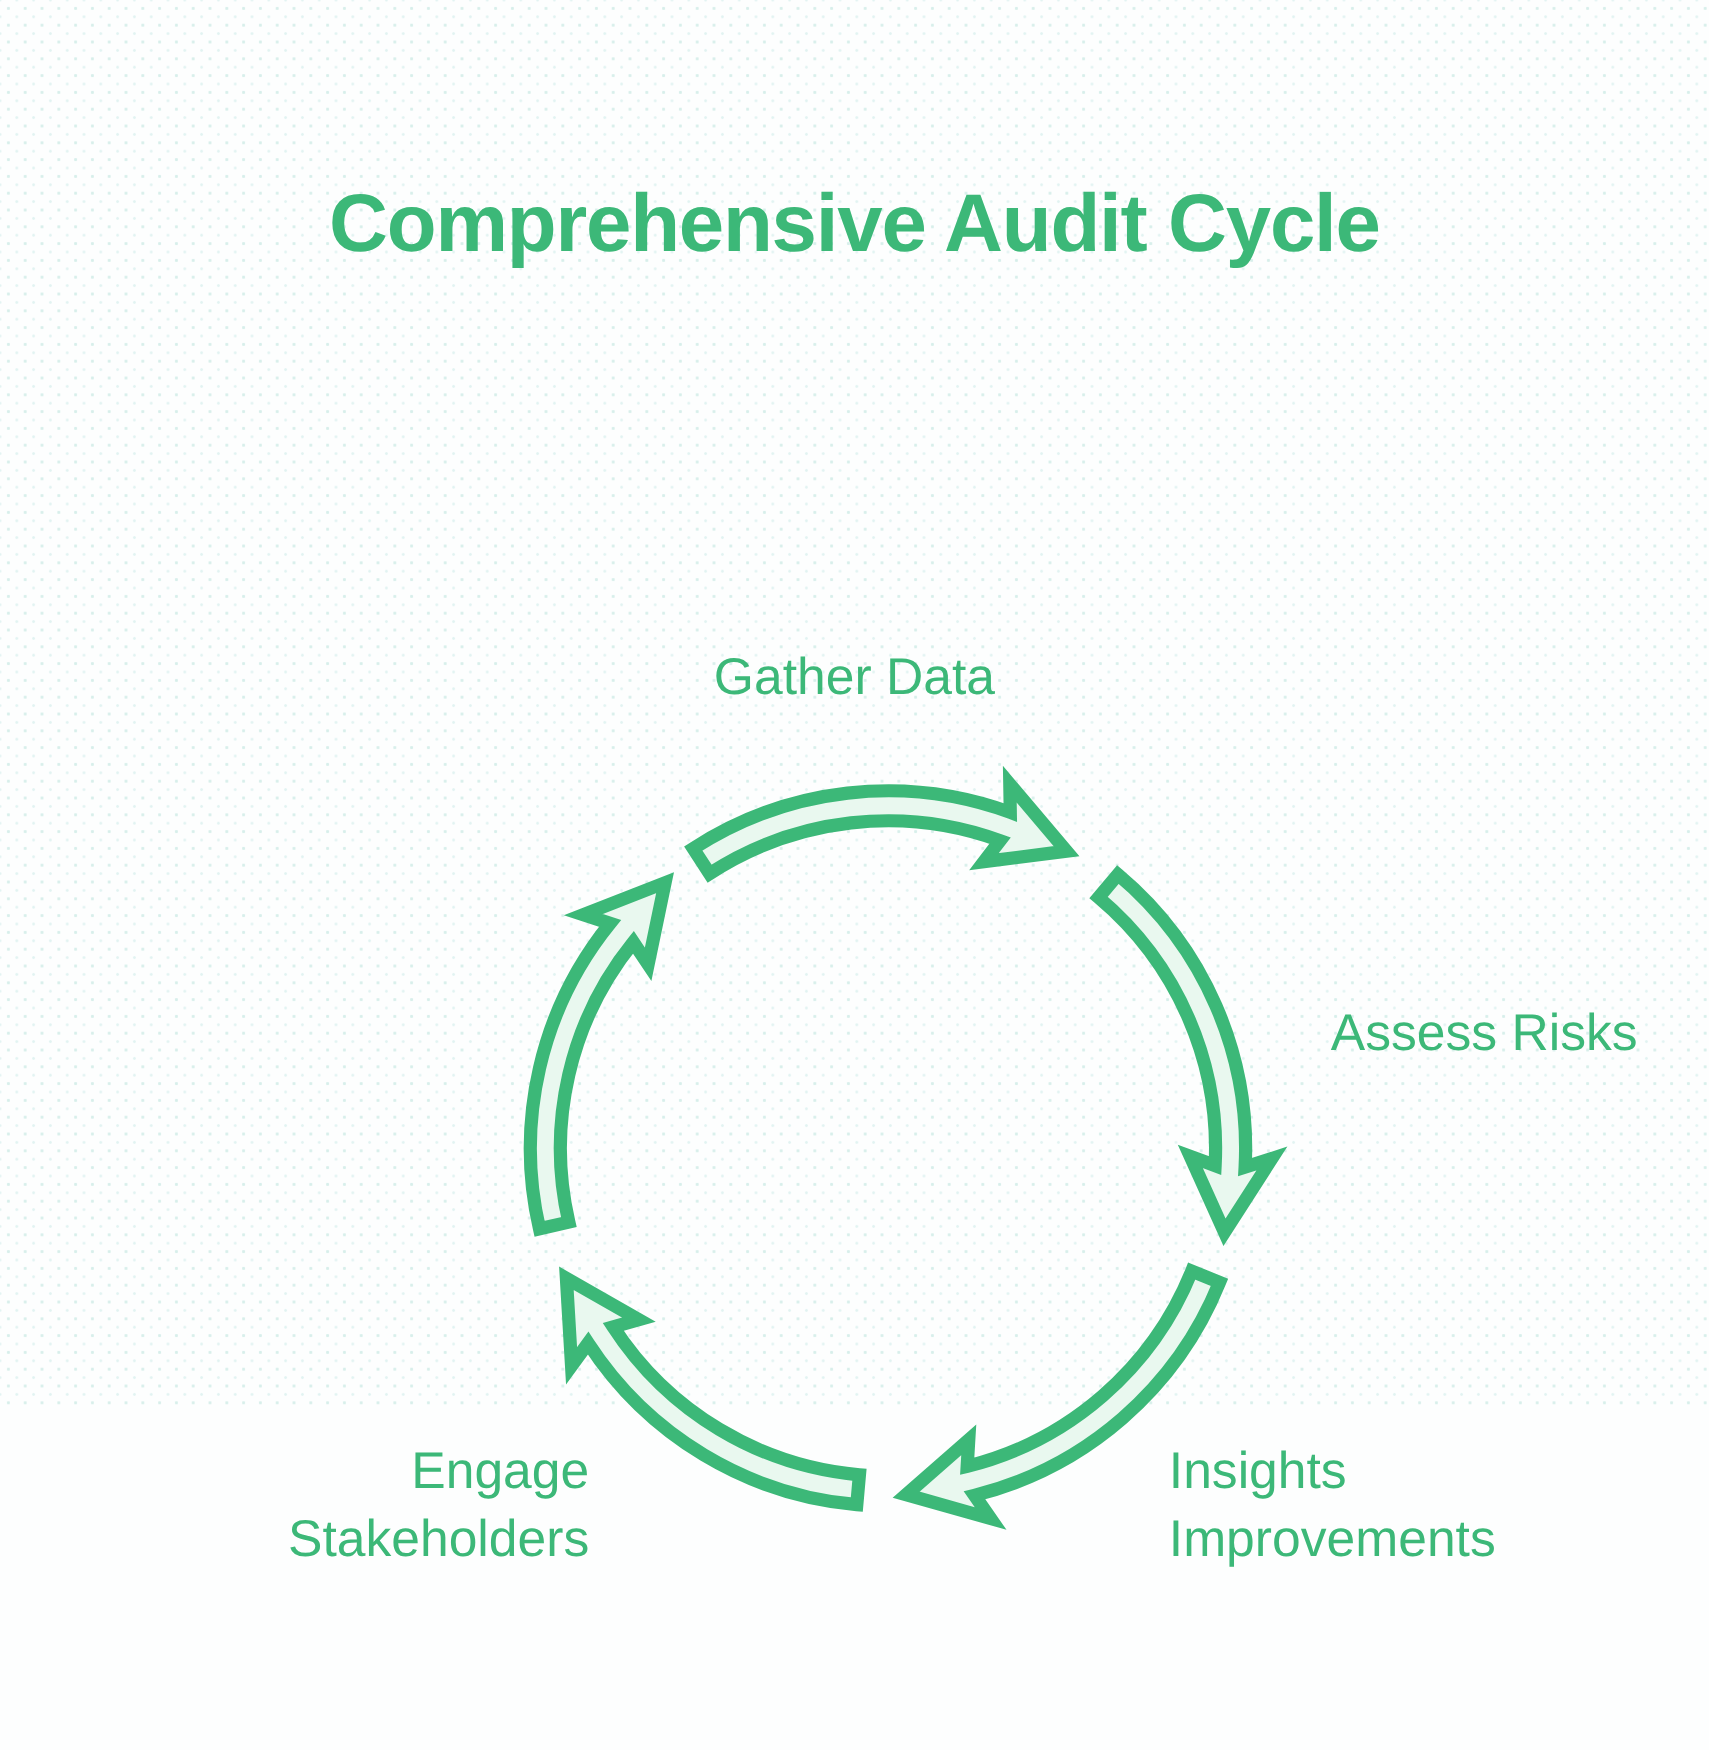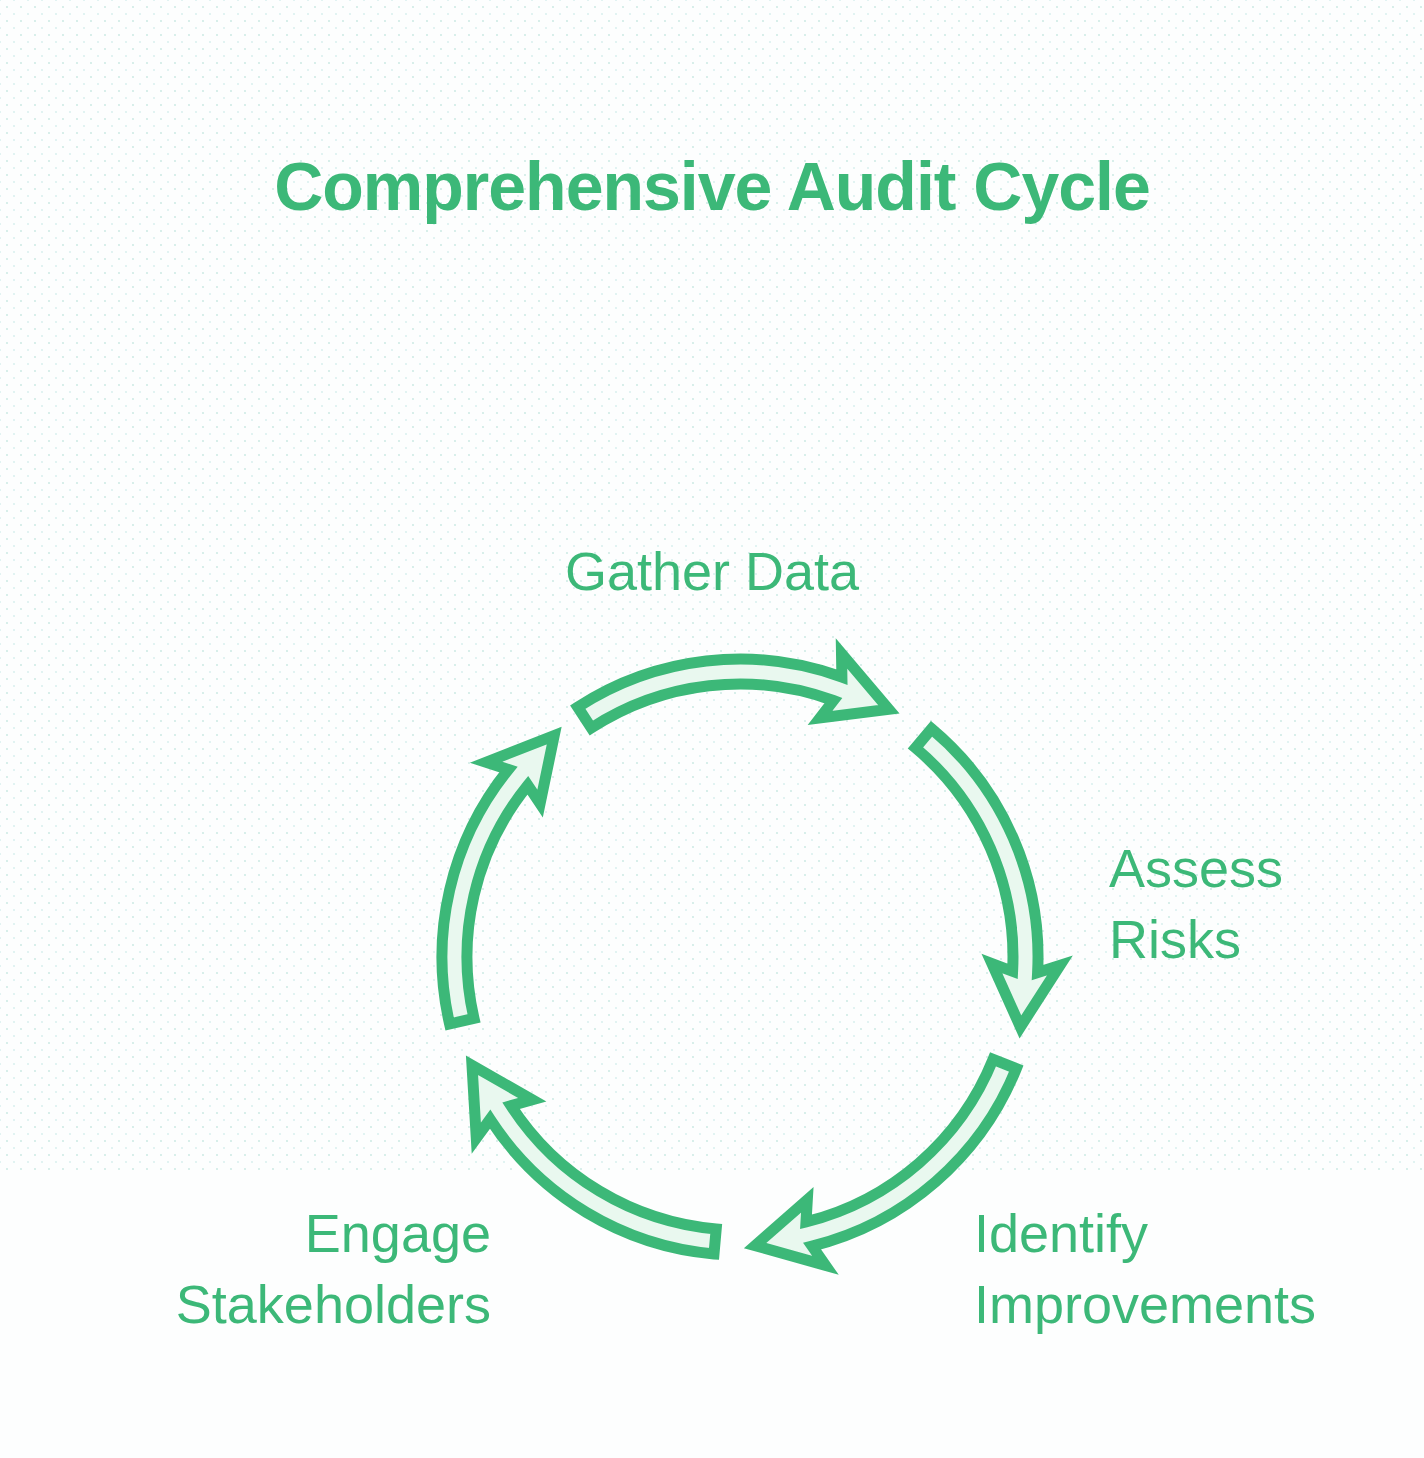--- a/index.html
+++ b/index.html
@@ -43,21 +43,21 @@
   .arrow-seg{
     fill:var(--arrow-fill);
     stroke:var(--green);
     stroke-width:11;
     stroke-linejoin:miter;
     stroke-miterlimit:6;
   }
   .label{
     position:absolute;
     color:var(--green);
-    font-size:54px;
+    font-size:43px;
     line-height:1.32;
     white-space:pre-line;
   }
   .pos-top{top:536px;left:0;width:100%;text-align:center;}
   .pos-right{top:833px;left:1109px;}
   .pos-left{top:833px;left:80px;}
   .pos-bottom-right{top:1198px;left:974px;text-align:left;}
   .pos-bottom-left{top:1198px;right:933px;text-align:right;}
 </style>
 </head>
@@ -72,20 +72,20 @@
       <path d="M 931.6 728.7 A 298 298 0 0 1 1037.6 972.6 L 1059.9 965.4 L 1020.4 1026.9 L 991.9 963.6 L 1012.6 971.3 A 273 273 0 0 0 915.5 747.9 Z" class="arrow-seg"></path>
       <path d="M 1016.3 1068.6 A 298 298 0 0 1 812.1 1246.1 L 825.5 1265.4 L 755.1 1245.6 L 807.3 1199.8 L 806.0 1221.9 A 273 273 0 0 0 993.1 1059.3 Z" class="arrow-seg"></path>
       <path d="M 714.0 1253.9 A 298 298 0 0 1 490.1 1119.3 L 476.3 1138.2 L 472.0 1065.3 L 532.3 1099.7 L 511.0 1105.7 A 273 273 0 0 0 716.2 1229.0 Z" class="arrow-seg"></path>
       <path d="M 449.6 1024.0 A 298 298 0 0 1 508.4 769.5 L 486.1 762.2 L 554.2 735.6 L 540.1 803.6 L 527.8 785.2 A 273 273 0 0 0 474.0 1018.4 Z" class="arrow-seg"></path>
     </svg>
 
   <div class="label pos-top">Gather Data</div>
 
   <div class="label pos-right">Assess Risks</div>
 
-  <div class="label pos-bottom-right">Identify
+  <div class="label pos-bottom-right">Insights
 Improvements</div>
 
   <div class="label pos-bottom-left">Engage
 Stakeholders</div>
 
 
 </div>
 
 </body></html>

